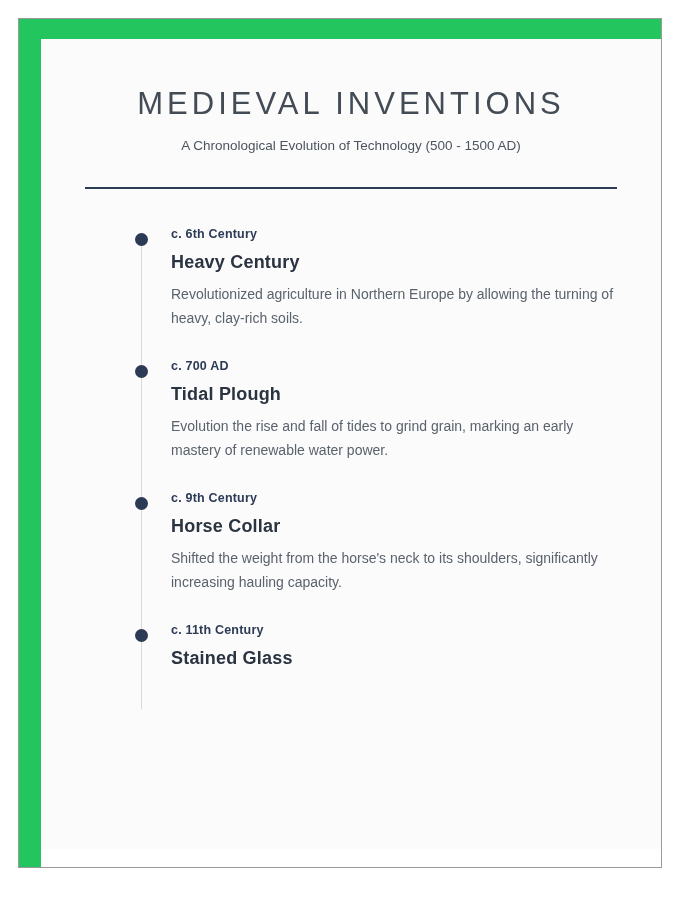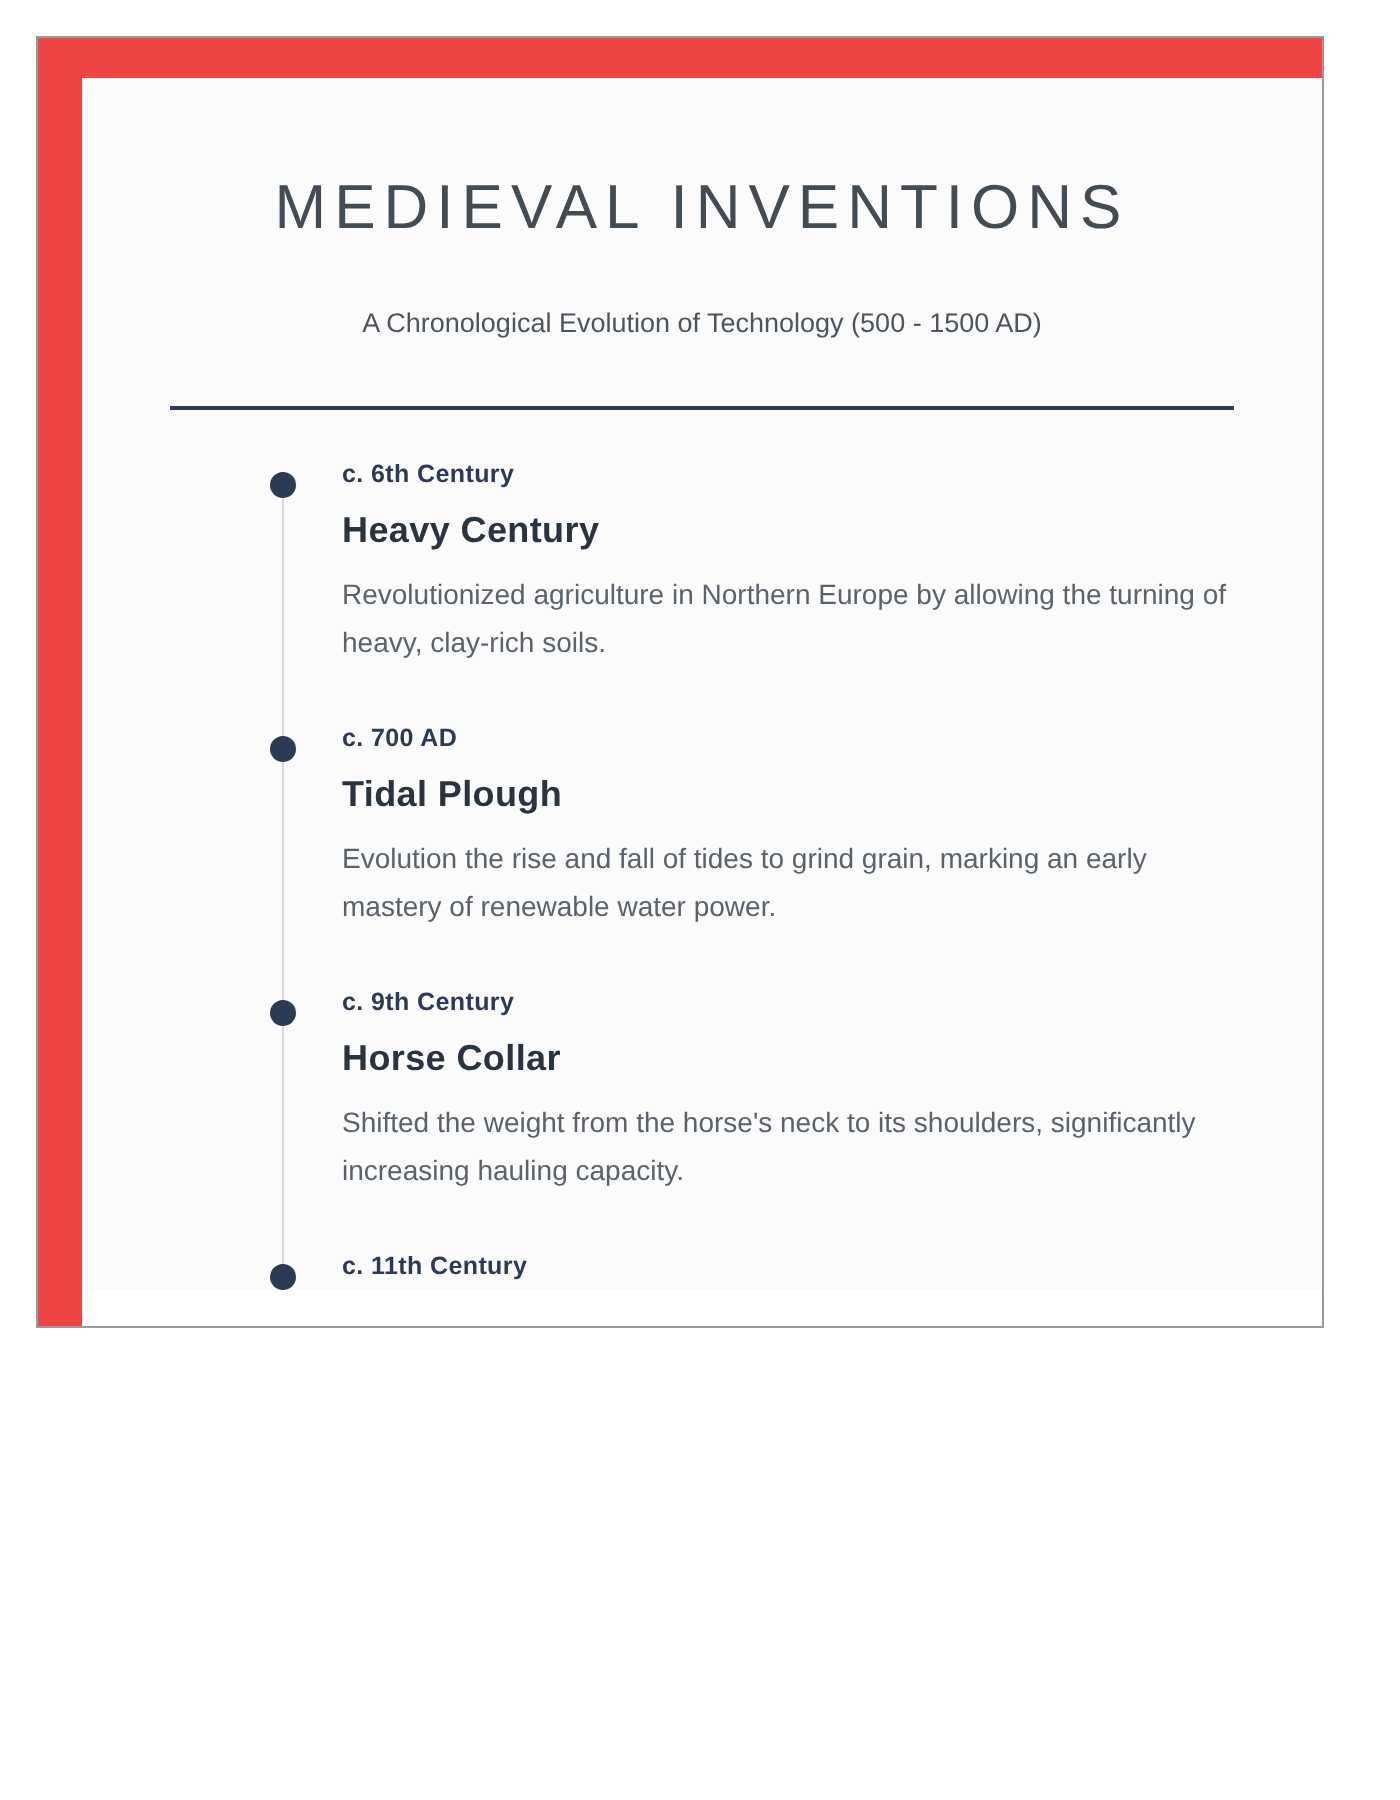--- a/index.html
+++ b/index.html
@@ -12,23 +12,23 @@
     background: #ffffff;
     font-family: "Liberation Sans", sans-serif;
     overflow: hidden;
   }
 
   .page-frame {
     position: absolute;
     left: 18px;
     top: 18px;
     width: 644px;
-    height: 646px;
+    height: 850px;
     border: 1px solid #9a9a9a;
-    background: #ef4444;
+    background: #22c55e;
     box-sizing: border-box;
     overflow: hidden;
   }
 
   .doc-surface {
     position: absolute;
     left: 22px;
     top: 20px;
     right: 0;
     bottom: 0;
@@ -47,33 +47,33 @@
     text-align: center;
     font-weight: 400;
     margin: 0 0 0 0;
     line-height: 1.25;
   }
 
   .doc-subtitle {
     font-size: 13.5px;
     color: #4c545e;
     text-align: center;
-    margin-top: 30px;
+    margin-top: 14px;
     font-weight: 400;
   }
 
   .divider {
     height: 2px;
     background: #2b3a55;
     margin: 34px 4px 0 4px;
   }
 
   .timeline {
     position: relative;
-    margin-top: 25px;
+    margin-top: 38px;
     padding-left: 0;
   }
 
   .timeline-rail {
     position: absolute;
     left: 60px;
     top: 14px;
     bottom: -40px;
     width: 1px;
     background: #d8dade;

